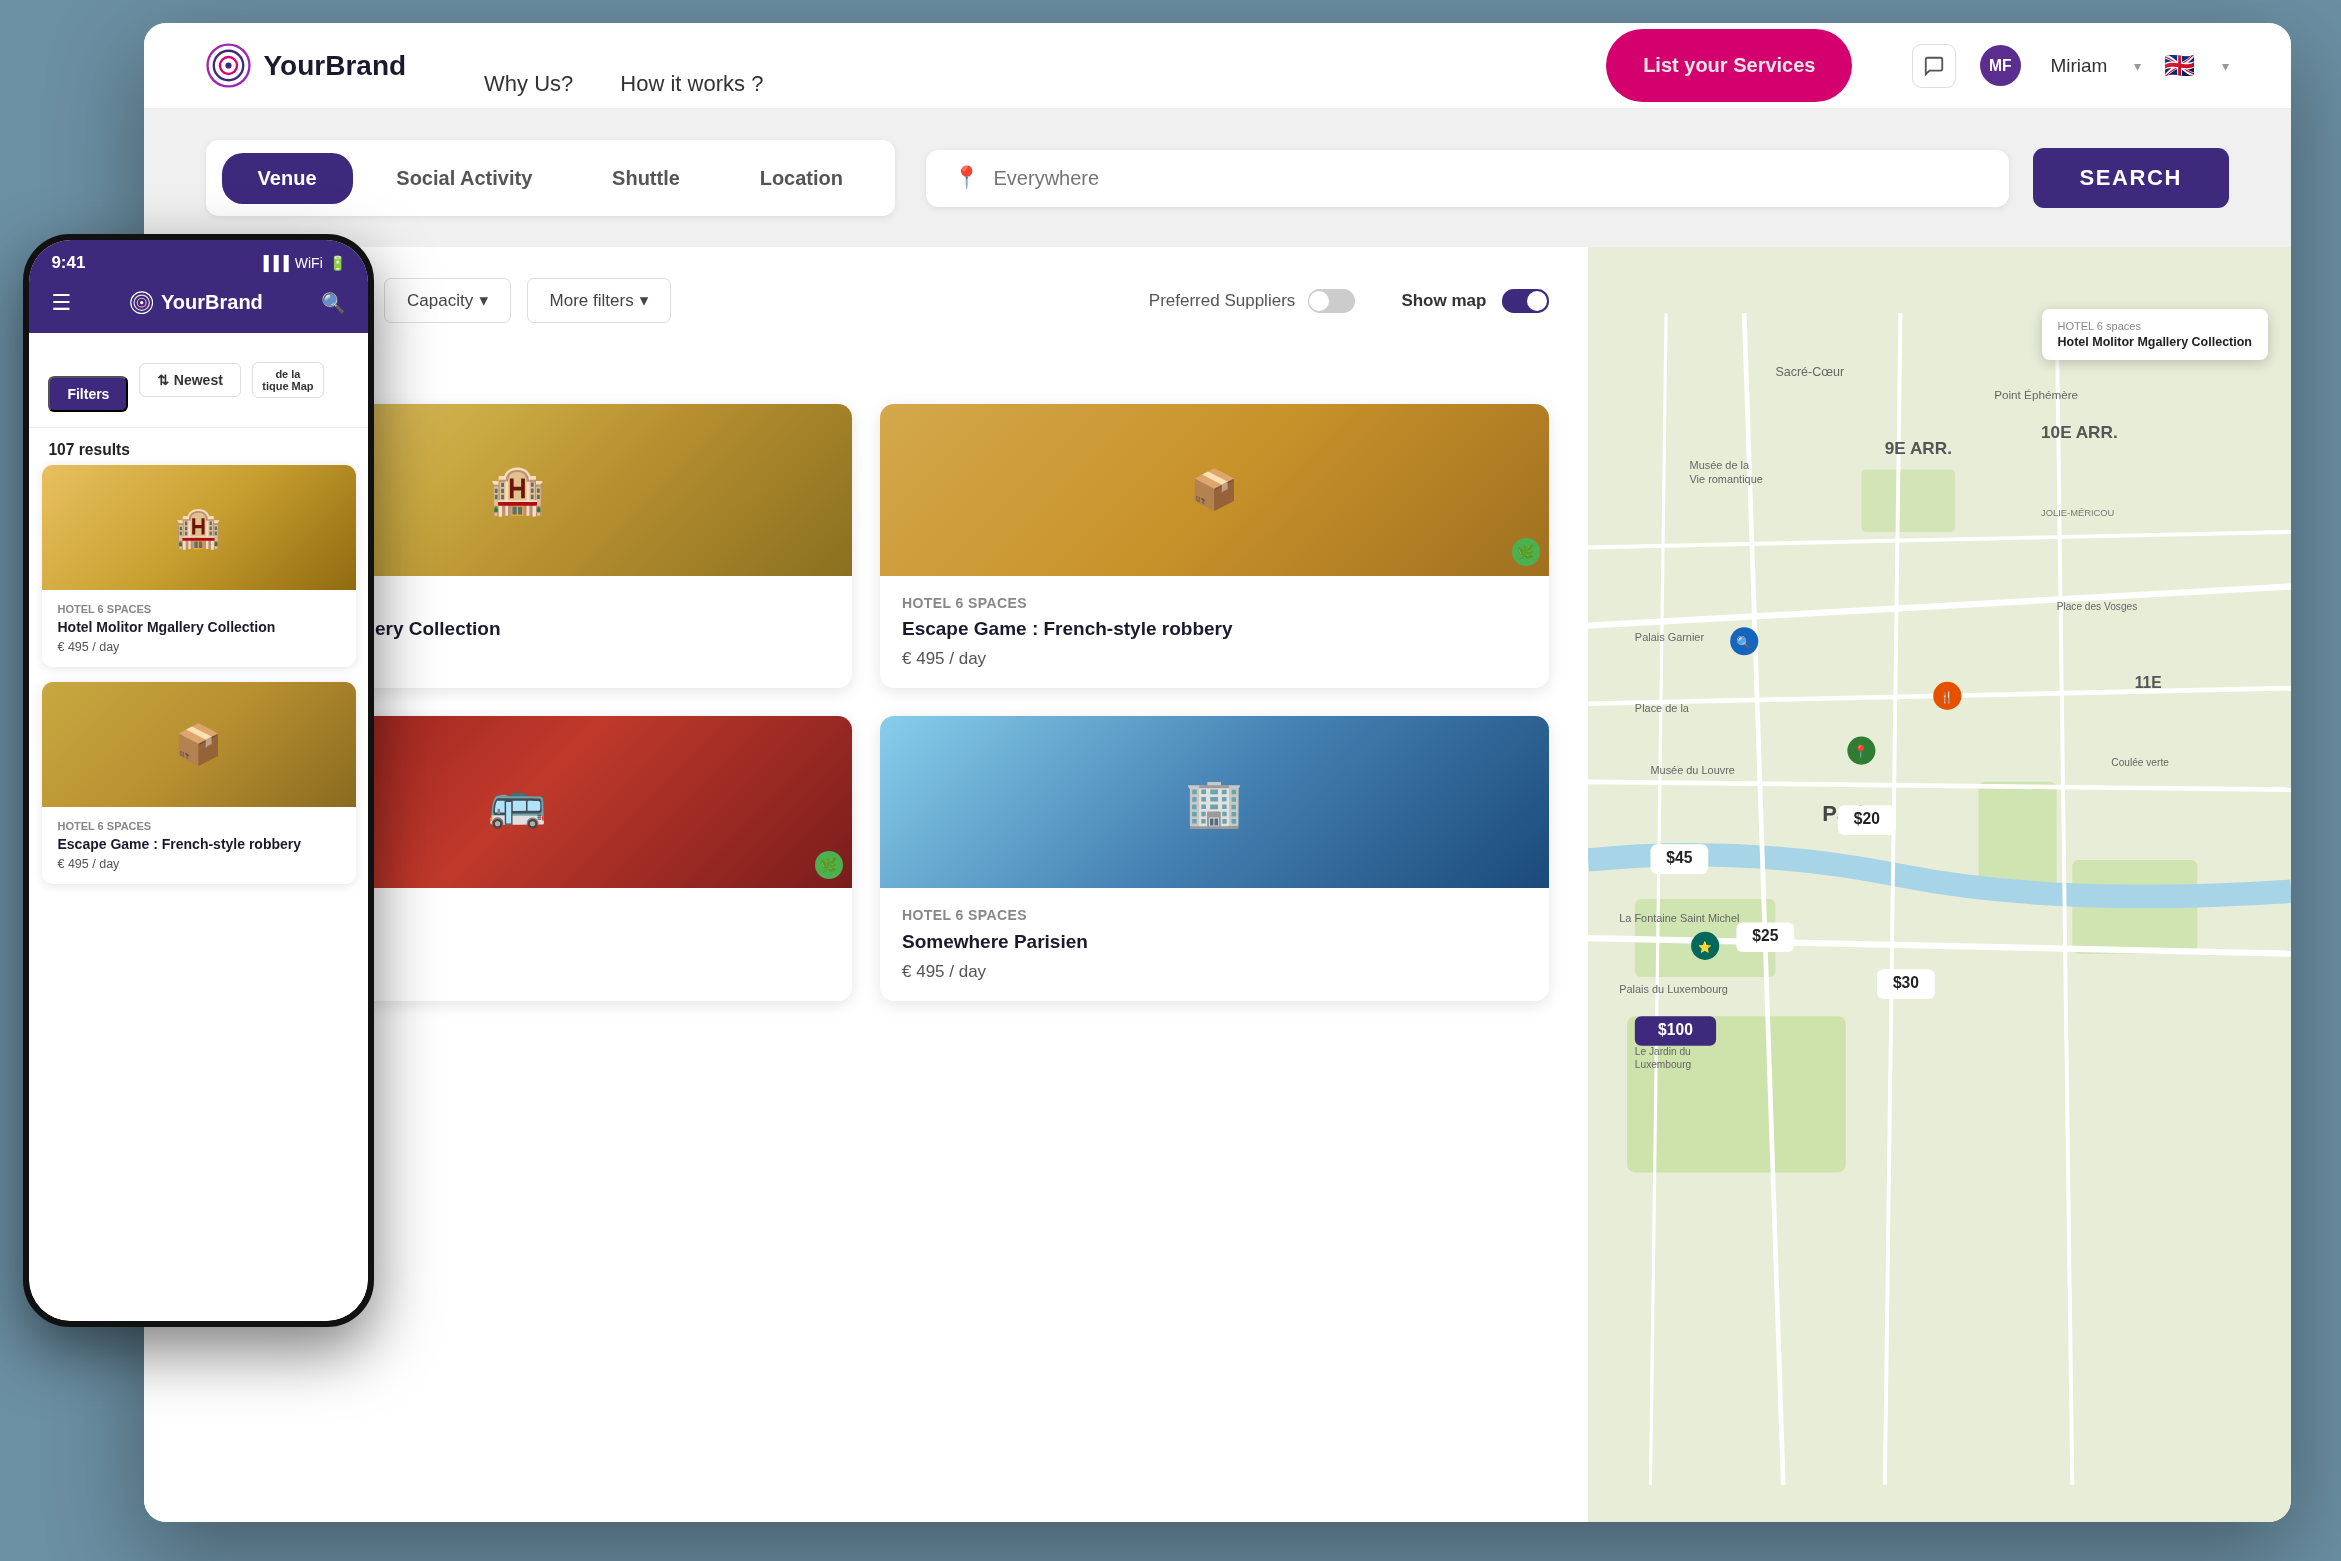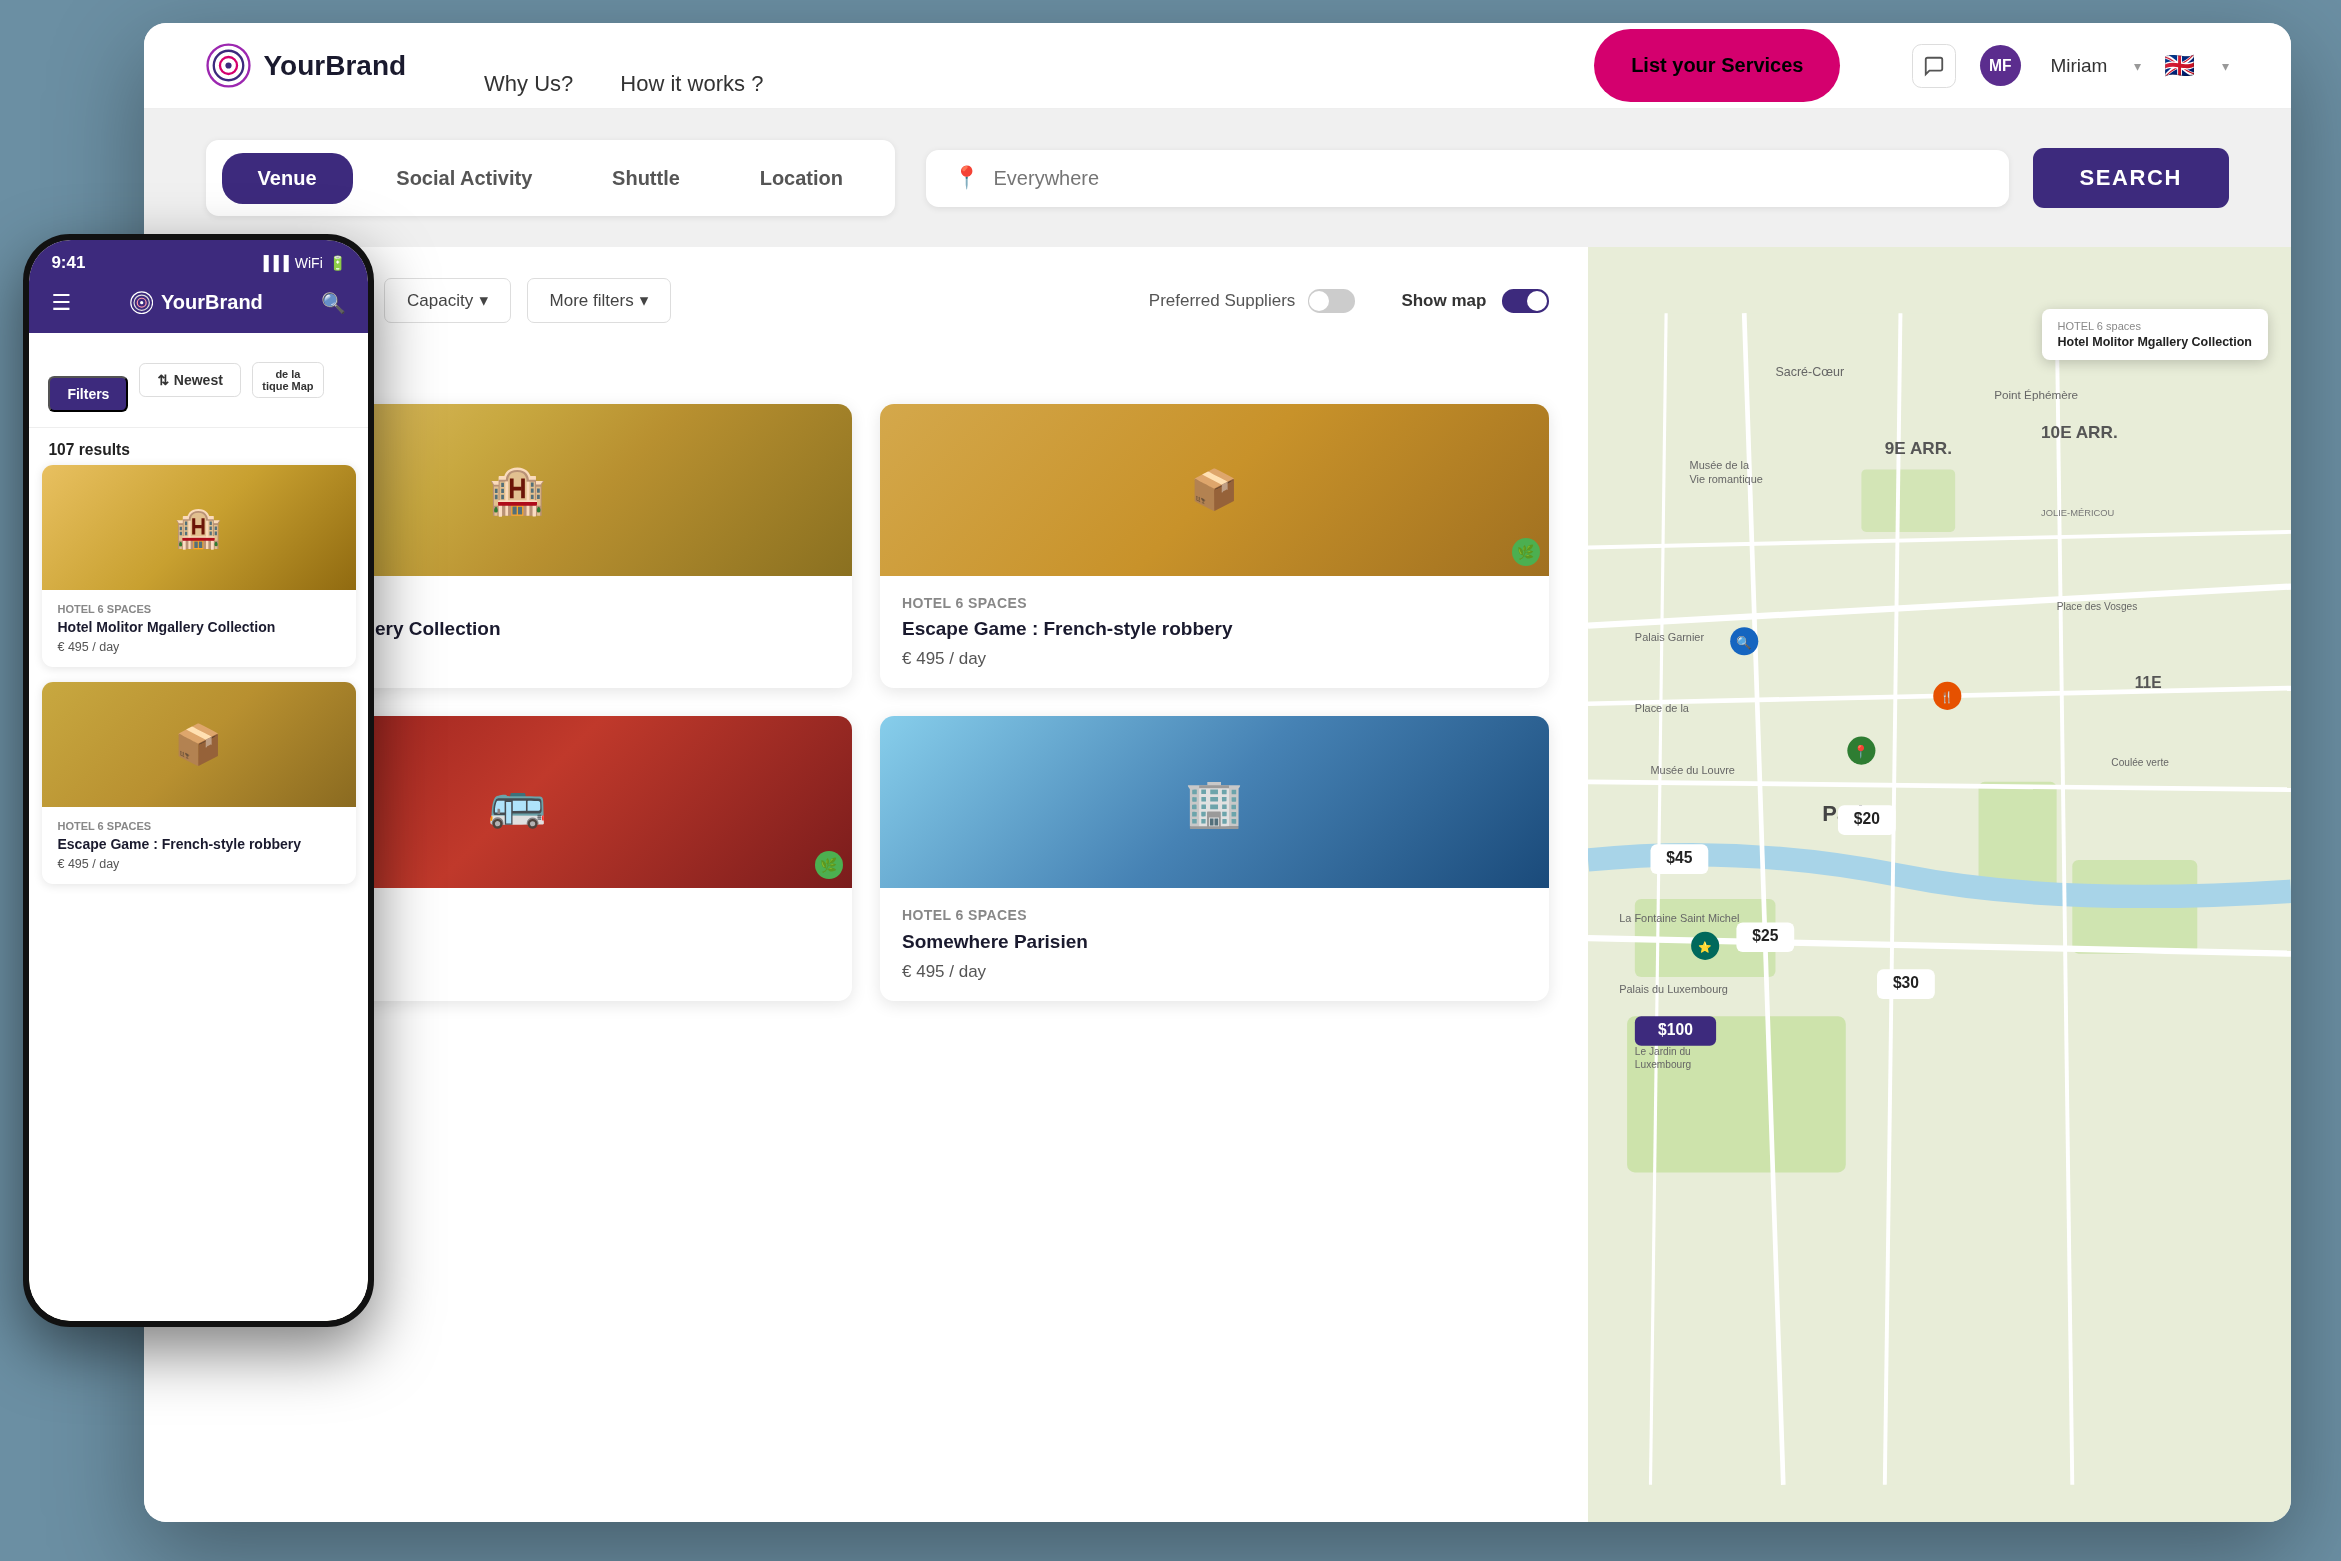--- a/index.html
+++ b/index.html
@@ -58,34 +58,34 @@
     }
     .nav-link {
       font-size: 22px;
       color: #333;
       font-weight: 500;
       cursor: pointer;
     }
     .nav-spacer { flex: 1; }
     .btn-list-services {
       background: #d4006e;
-      color: #000000;
+      color: #e5e5e5;
       border: none;
       border-radius: 39px;
       padding: 25px 37px;
       font-size: 20px;
       font-weight: 700;
       cursor: pointer;
       white-space: nowrap;
     }
     .nav-icons {
       display: flex;
       align-items: center;
       gap: 23.4px;
-      margin-left: 25px;
+      margin-left: 13px;
     }
     .chat-icon-btn {
       width: 44px;
       height: 44px;
       border: 1.6px solid #ddd;
       border-radius: 9.4px;
       display: flex;
       align-items: center;
       justify-content: center;
       cursor: pointer;

